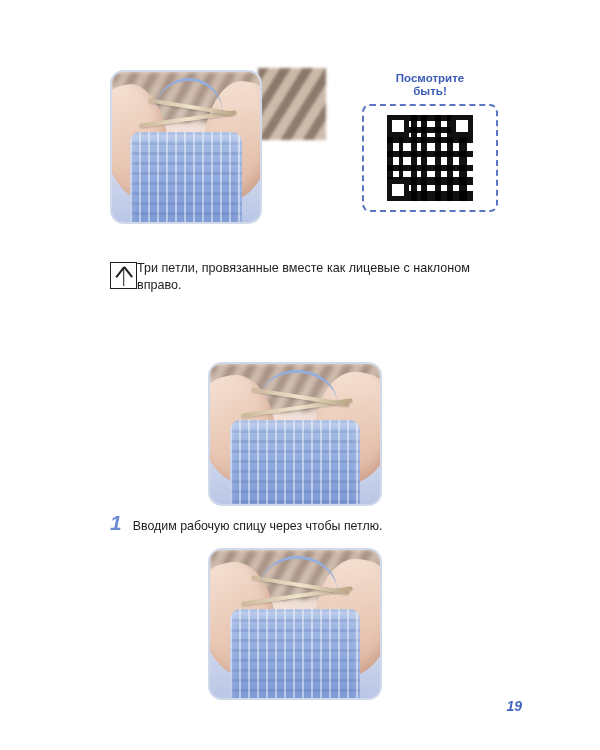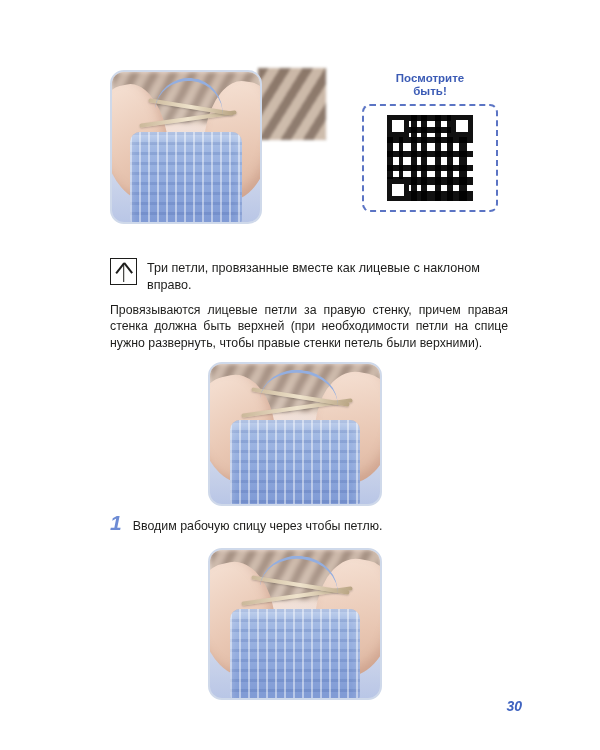--- a/index.html
+++ b/index.html
@@ -161,22 +161,21 @@
   .qr i       { left: 0; bottom: 0; }
   .qr::before, .qr::after, .qr i { box-shadow: inset 0 0 0 4px #fff; }
 
   
   .sym-row {
     position: absolute;
     left: 110px;
     top: 258px;
     width: 396px;
     display: flex;
-    align-items: flex-start;
-    gap: 10px;
+    align-items: center;
   }
   .sym-box {
     width: 27px;
     height: 27px;
     border: 1.3px solid #1d1d1b;
     box-sizing: border-box;
     position: relative;
     flex: 0 0 auto;
     background: #fff;
   }
@@ -282,21 +281,20 @@
 
   <div class="sym-row">
     <div class="sym-box">
       <span class="stem"></span>
       <span class="sl1"></span>
       <span class="sl2"></span>
     </div>
     <div class="sym-text">Три петли, провязанные вместе как лицевые с наклоном вправо.</div>
   </div>
 
-  <div class="para">Провязываются лицевые петли за правую стенку, причем правая стенка должна быть верхней (при необходимости петли на спице нужно развернуть, чтобы правые стенки петель были верхними).</div>
 
   <div class="photo" id="photo2">
     <div class="photo-inner">
       <div class="knit-bg"></div>
       <div class="blur-top"></div>
       <div class="hand left"></div>
       <div class="hand right"></div>
       <div class="knit-fabric"></div>
       <div class="needle n1"></div>
       <div class="needle n2"></div>
@@ -315,15 +313,15 @@
       <div class="blur-top"></div>
       <div class="hand left"></div>
       <div class="hand right"></div>
       <div class="knit-fabric"></div>
       <div class="needle n1"></div>
       <div class="needle n2"></div>
       <div class="yarn"></div>
     </div>
   </div>
 
-  <div class="page-number">30</div>
+  <div class="page-number">19</div>
 
 </div>
 
 </body></html>

